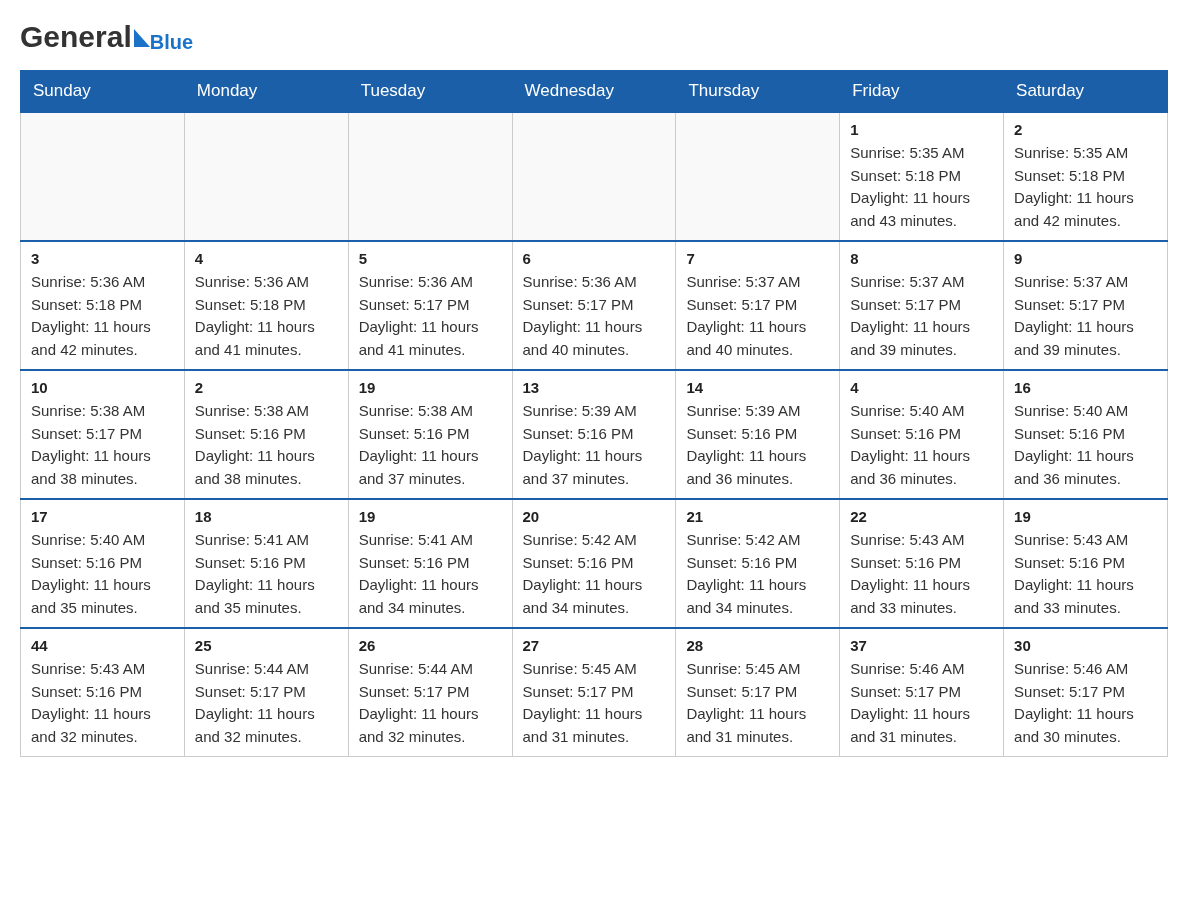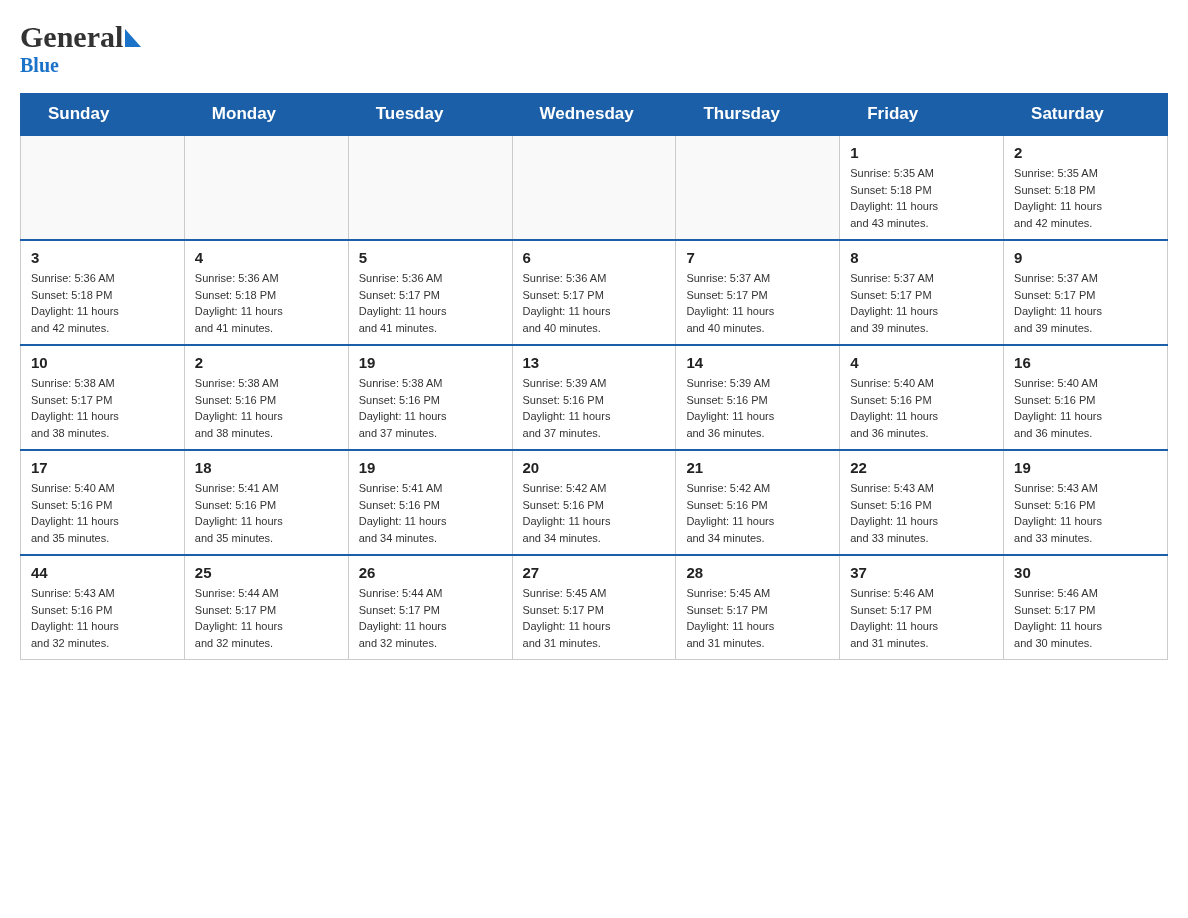--- a/index.html
+++ b/index.html
@@ -11,23 +11,22 @@
       min-height: 918px;
     }
     .header {
       display: flex;
       justify-content: space-between;
       align-items: flex-start;
       margin-bottom: 16px;
     }
     .logo {
       display: flex;
-      flex-direction: column;
-      align-items: flex-start;
-      font-family: Liberation Serif, serif;
+      flex-direction: row;
+      align-items: flex-end;
     }
     .title-block {
       text-align: right;
     }
     .title-block h1 {
       font-size: 52px;
       font-weight: bold;
       color: #222;
       line-height: 1.1;
     }
@@ -37,22 +36,22 @@
       color: #444;
     }
     .calendar {
       width: 100%;
       border-collapse: collapse;
     }
     .calendar thead th {
       background: #1a5fa8;
       color: #fff;
       font-size: 17px;
-      font-weight: bold;
-      padding: 10px 27px;
+      font-weight: normal;
+      padding: 10px 12px;
       text-align: left;
       border: 1px solid #1a5fa8;
     }
     .calendar tbody tr {
       border-top: 2px solid #1a5fa8;
     }
     .calendar tbody td {
       vertical-align: top;
       padding: 8px 10px;
       border: 1px solid #ccc;
@@ -63,21 +62,21 @@
       width: 14.28%;
     }
     .day-num {
       font-size: 15px;
       font-weight: bold;
       color: #222;
       display: block;
       margin-bottom: 4px;
     }
     .day-info {
-      font-size: 11px;
+      font-size: 15px;
       color: #333;
       line-height: 1.5;
     }
     .empty-cell {
       background: #f9f9f9;
     }
     .logo-wrapper {
       display: flex;
       align-items: center;
     }

